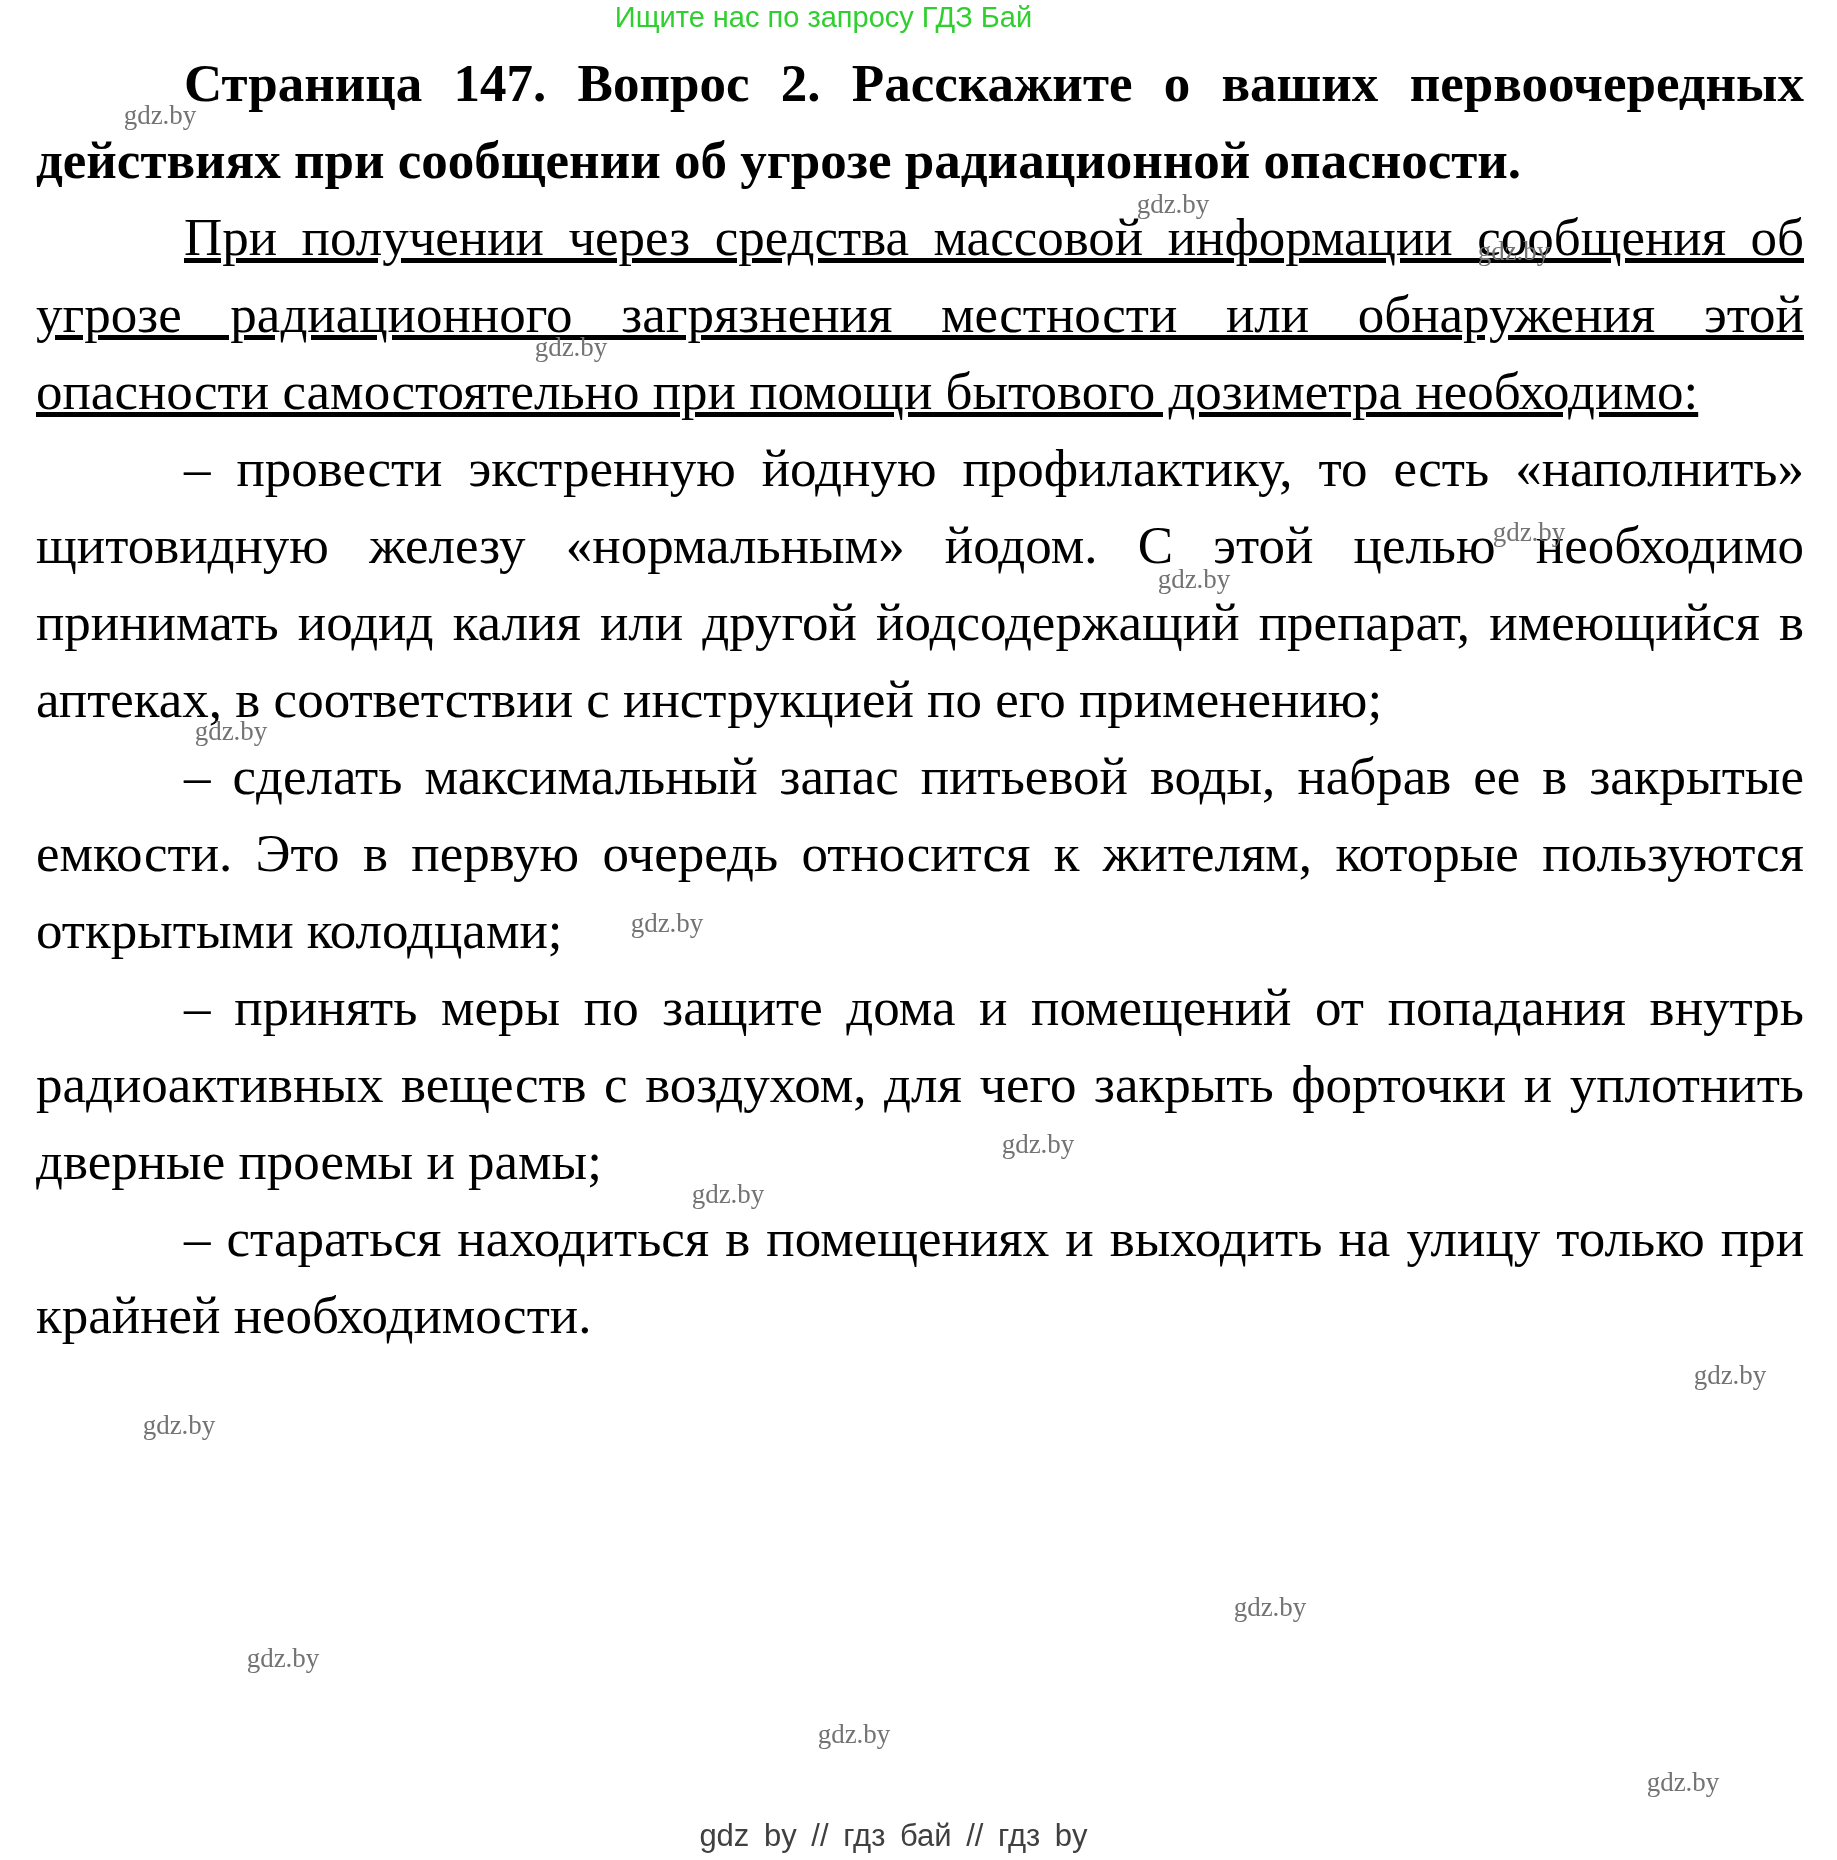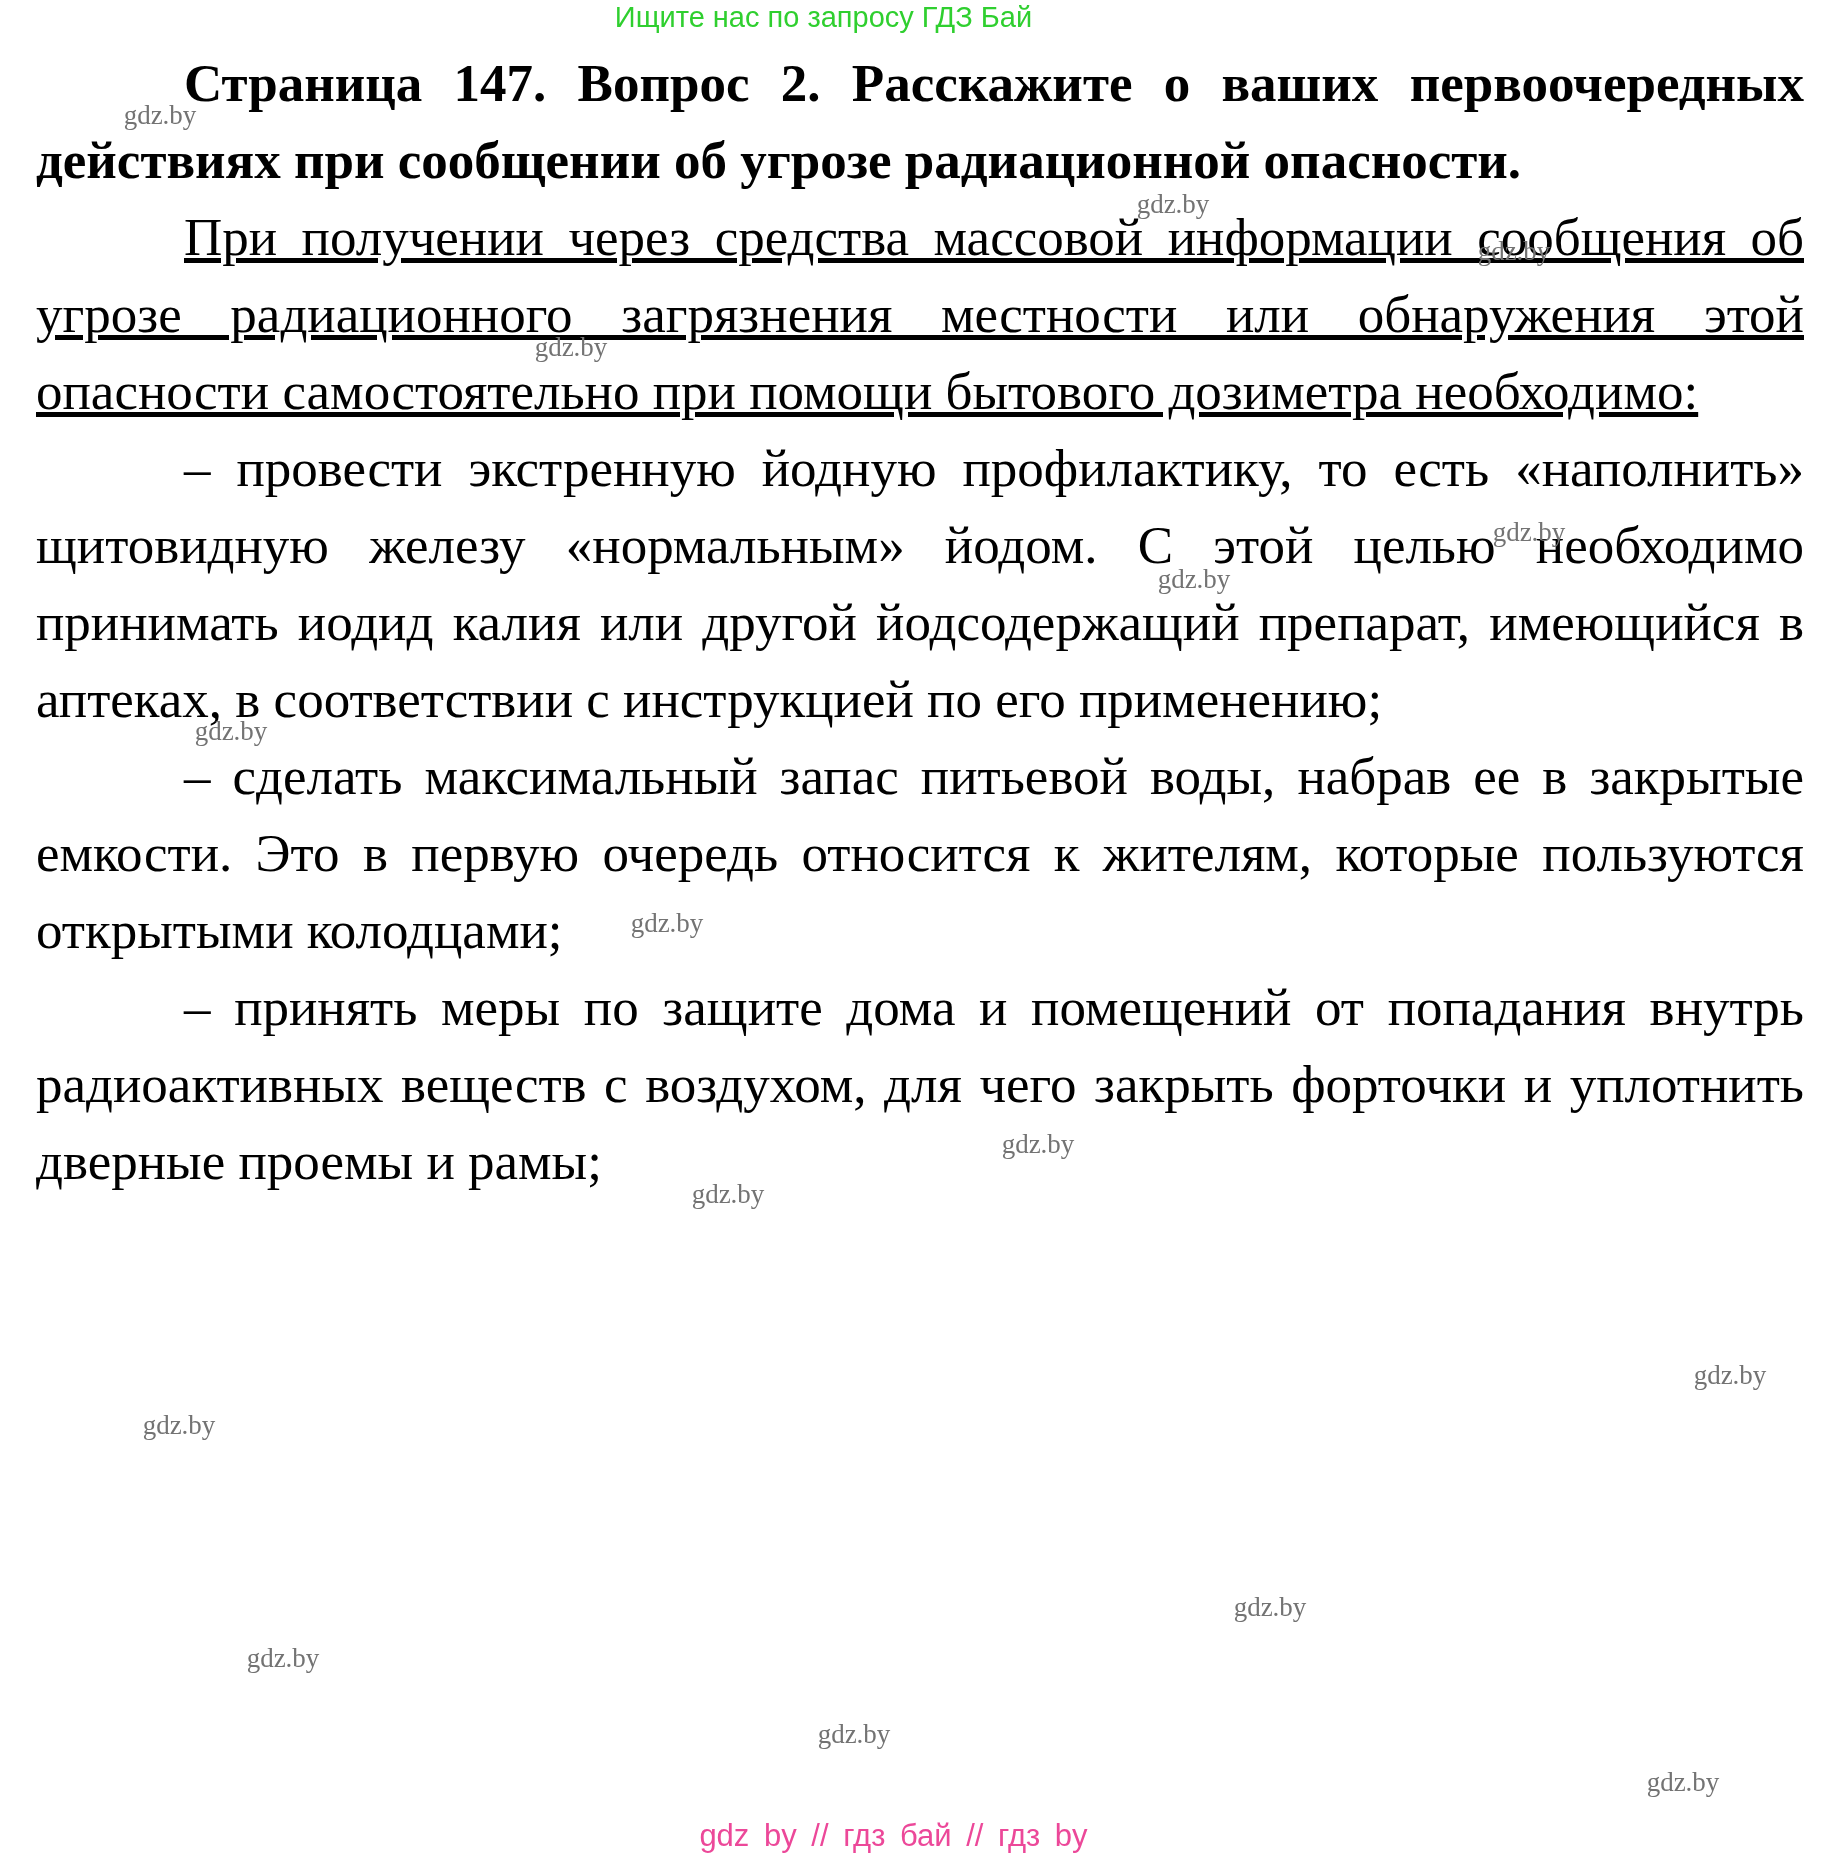--- a/index.html
+++ b/index.html
@@ -17,35 +17,36 @@
   .page p { margin:0; text-align:justify; text-align-last:left; }
   .title { font-weight:bold; text-indent:148px; }
   .para { text-indent:148px;text-decoration:underline; }
   .item { text-indent:148px; }
   .wm {
     position:absolute; font-family:Liberation Serif, serif; font-size:27px;
     color:#737373; line-height:30px; transform:translate(-50%,-50%); white-space:nowrap;
   }
   .footer {
     position:absolute; left:0; top:1818px; width:1787px; text-align:center;
-    font-family:"Liberation Sans", sans-serif; font-size:31px; color:#ec4899; line-height:36px;
+    font-family:"Liberation Sans", sans-serif; font-size:31px; color:#404040; line-height:36px;
     word-spacing:6px;
   }
 </style>
 </head>
 <body>
 
 <div class="top-banner">Ищите нас по запросу ГДЗ Бай</div>
 
 <div class="page">
   <p class="title">Страница 147. Вопрос 2. Расскажите о ваших первоочередных действиях при сообщении об угрозе радиационной опасности.</p>
   <p class="para">При получении через средства массовой информации сообщения об угрозе радиационного загрязнения местности или обнаружения этой опасности самостоятельно при помощи бытового дозиметра необходимо:</p>
   <p class="item">– провести экстренную йодную профилактику, то есть «наполнить» щитовидную железу «нормальным» йодом. С этой целью необходимо принимать иодид калия или другой йодсодержащий препарат, имеющийся в аптеках, в соответствии с инструкцией по его применению;</p>
   <p class="item">– сделать максимальный запас питьевой воды, набрав ее в закрытые емкости. Это в первую очередь относится к жителям, которые пользуются открытыми колодцами;</p>
   <p class="item">– принять меры по защите дома и помещений от попадания внутрь радиоактивных веществ с воздухом, для чего закрыть форточки и уплотнить дверные проемы и рамы;</p>
+  <p class="item">– стараться находиться в помещениях и выходить на улицу только при крайней необходимости.</p>
 </div>
 
 <div id="wm-layer">
     <span class="wm" style="left: 160px; top: 115px;">gdz.by</span>
     <span class="wm" style="left: 1173px; top: 204px;">gdz.by</span>
     <span class="wm" style="left: 1514px; top: 251px;">gdz.by</span>
     <span class="wm" style="left: 571px; top: 347px;">gdz.by</span>
     <span class="wm" style="left: 1529px; top: 532px;">gdz.by</span>
     <span class="wm" style="left: 1194px; top: 579px;">gdz.by</span>
     <span class="wm" style="left: 231px; top: 731px;">gdz.by</span>

